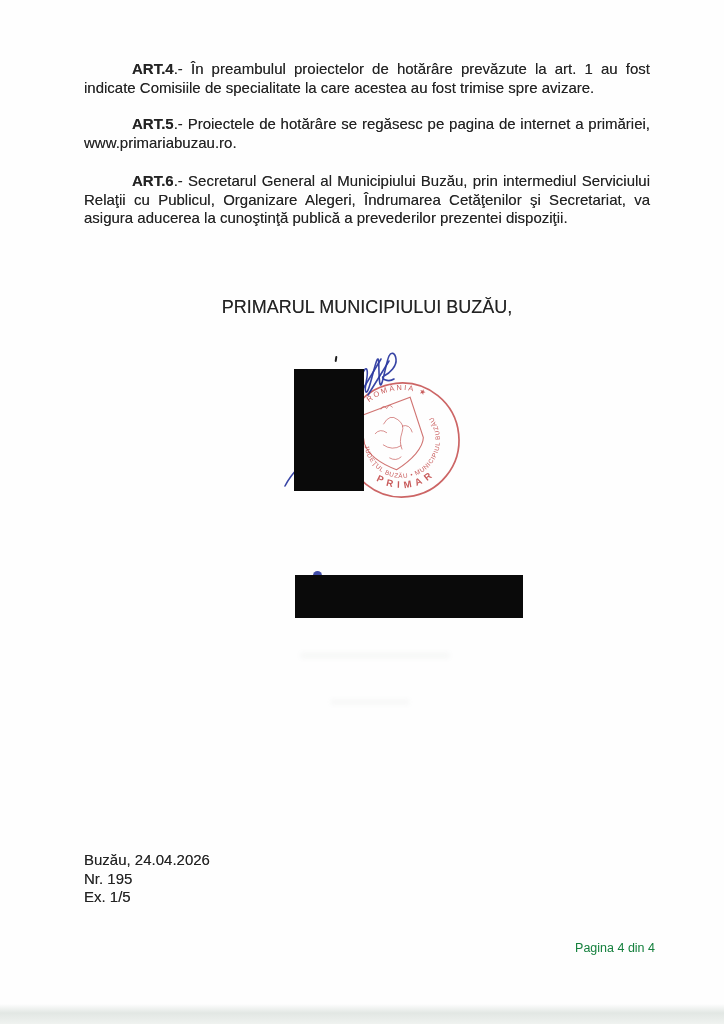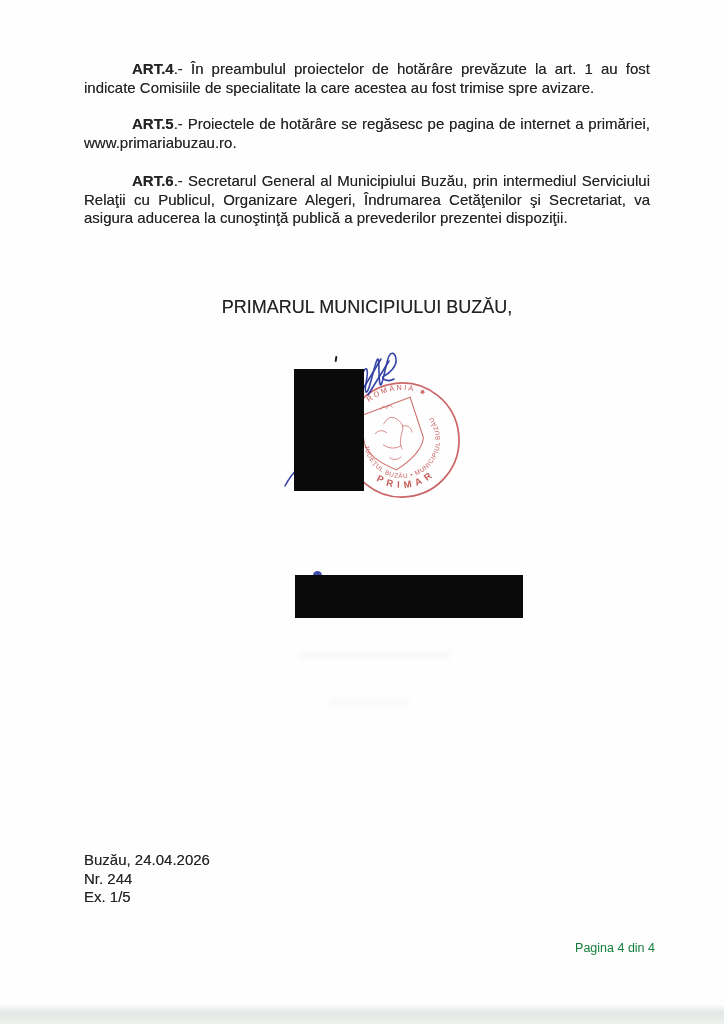--- a/index.html
+++ b/index.html
@@ -115,20 +115,20 @@
 
   <div class="blue-peek"></div>
 
   <div class="redaction" style="left:295px;top:575px;width:228px;height:43px"></div>
 
   <div class="ghost" style="left:300px;top:652px;width:150px;height:7px"></div>
   <div class="ghost" style="left:330px;top:699px;width:80px;height:6px"></div>
 
   <div class="footer-block">
     <div>Buzău, 24.04.2026</div>
-    <div>Nr. 244</div>
+    <div>Nr. 195</div>
     <div>Ex. 1/5</div>
   </div>
 
   <div class="page-indicator">Pagina 4 din 4</div>
 
   <div class="scan-edge"></div>
 </div>
 
 </body></html>

